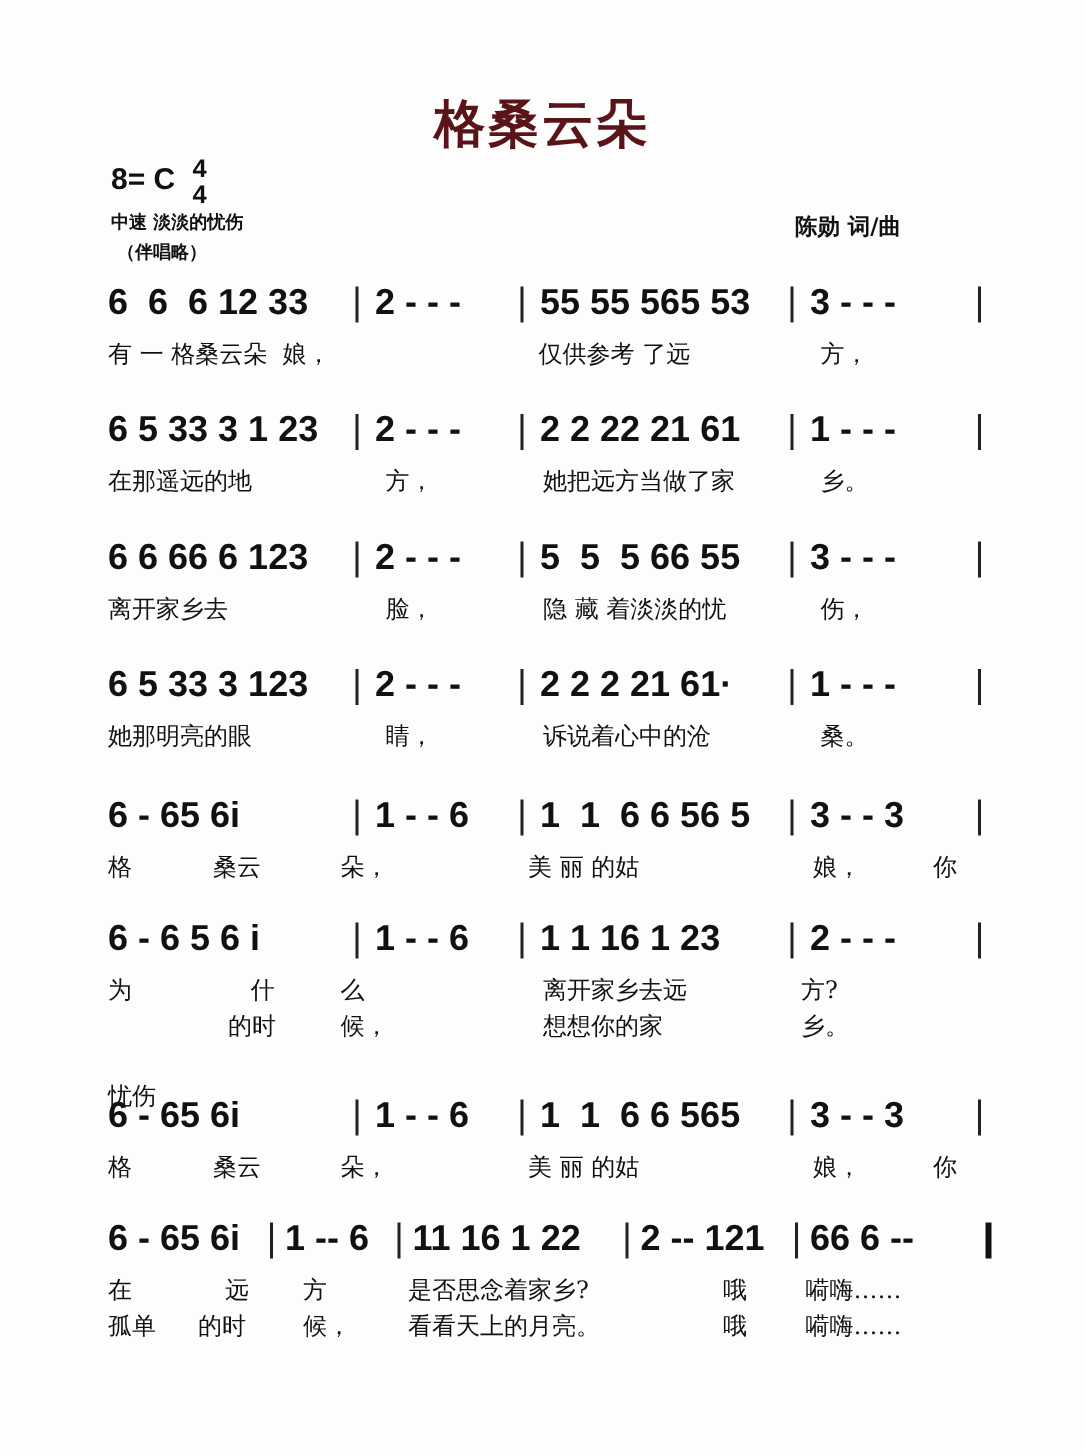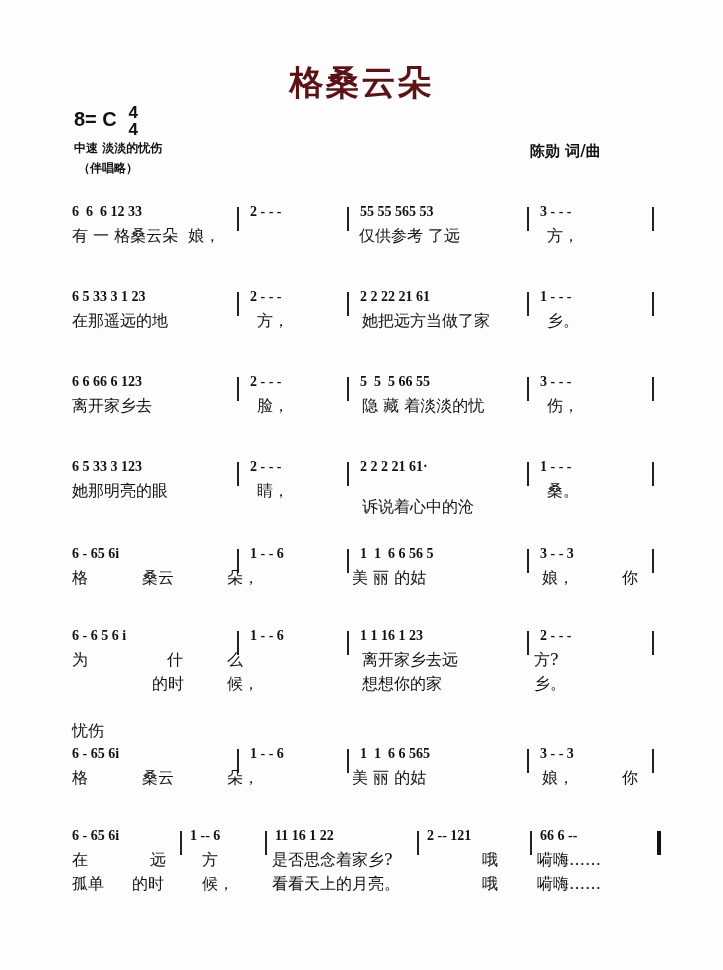--- a/index.html
+++ b/index.html
@@ -8,22 +8,22 @@
   .sheet { position:absolute; left:0; top:0; width:723px; height:970px; background:#fdfdfd; }
   .title { position:absolute; left:0; width:723px; top:60px; text-align:center;
            font-size:34px; font-weight:bold; color:#5a1418; letter-spacing:2px; }
   .singer { position:absolute; left:0; width:723px; top:114px; text-align:center; font-size:17px; font-weight:bold; }
   .key { position:absolute; left:74px; top:104px; font-size:20px; font-family:"Liberation Sans", sans-serif; font-weight:bold; }
   .key .frac { display:inline-block; vertical-align:middle; text-align:center; line-height:17px; font-size:17px; margin-left:6px; }
   .tempo { position:absolute; left:74px; top:140px; font-size:12px; font-weight:bold; }
   .accomp { position:absolute; left:78px; top:160px; font-size:12px; font-weight:bold; }
   .author { position:absolute; left:530px; top:142px; font-size:15px; font-weight:bold; }
   .row { position:absolute; left:72px; width:590px; }
-  .notes { position:absolute; left:0; top:16px; height:30px; width:590px;
-           font-family:Liberation Serif, serif; font-weight:bold; font-size:14px; white-space:pre; }
+  .notes { position:absolute; left:0; top:0; height:30px; width:590px;
+           font-family:Liberation Sans, sans-serif; font-weight:bold; font-size:24px; white-space:pre; }
   .notes span.seg { position:absolute; top:0; }
   .bar { position:absolute; top:3px; width:2px; height:24px; background:#222; }
   .ul { position:absolute; height:2px; background:#222; }
   .lyric { position:absolute; left:0; font-family:"DejaVu Serif", serif; font-size:16px; white-space:pre; }
   .lyric span { position:absolute; top:0; }
   .footer { position:absolute; left:0; width:723px; top:906px; text-align:center; font-size:12px; font-weight:bold; }
   .repeat-end { position:absolute; top:3px; width:4px; height:24px; background:#111; }
 </style>
 </head>
 <body>
@@ -49,21 +49,21 @@
       <div class="row" style="top: 273px;">
         <div class="notes"><span class="seg" style="left: 0px;">6 5 33 3 1 23</span><span class="seg" style="left: 178px;">2 - - -</span><span class="seg" style="left: 288px;">2 2 22 21 61</span><span class="seg" style="left: 468px;">1 - - -</span><div class="bar" style="left: 165px;"></div><div class="bar" style="left: 275px;"></div><div class="bar" style="left: 455px;"></div><div class="bar" style="left: 580px;"></div><div class="ul" style="left: 0px; top: 27px; width: 150px; opacity: 0;"></div></div>
         <div class="lyric" style="top: 38px;"><span style="left: 0px;">在那遥远的地</span><span style="left: 185px;">方，</span><span style="left: 290px;">她把远方当做了家</span><span style="left: 475px;">乡。</span></div>
       </div>
       <div class="row" style="top: 358px;">
         <div class="notes"><span class="seg" style="left: 0px;">6 6 66 6 123</span><span class="seg" style="left: 178px;">2 - - -</span><span class="seg" style="left: 288px;">5  5  5 66 55</span><span class="seg" style="left: 468px;">3 - - -</span><div class="bar" style="left: 165px;"></div><div class="bar" style="left: 275px;"></div><div class="bar" style="left: 455px;"></div><div class="bar" style="left: 580px;"></div><div class="ul" style="left: 0px; top: 27px; width: 150px; opacity: 0;"></div></div>
         <div class="lyric" style="top: 38px;"><span style="left: 0px;">离开家乡去</span><span style="left: 185px;">脸，</span><span style="left: 290px;">隐 藏 着淡淡的忧</span><span style="left: 475px;">伤，</span></div>
       </div>
       <div class="row" style="top: 443px;">
         <div class="notes"><span class="seg" style="left: 0px;">6 5 33 3 123</span><span class="seg" style="left: 178px;">2 - - -</span><span class="seg" style="left: 288px;">2 2 2 21 61·</span><span class="seg" style="left: 468px;">1 - - -</span><div class="bar" style="left: 165px;"></div><div class="bar" style="left: 275px;"></div><div class="bar" style="left: 455px;"></div><div class="bar" style="left: 580px;"></div><div class="ul" style="left: 0px; top: 27px; width: 150px; opacity: 0;"></div></div>
-        <div class="lyric" style="top: 38px;"><span style="left: 0px;">她那明亮的眼</span><span style="left: 185px;">睛，</span><span style="left: 290px; margin-top: 16px;">诉说着心中的沧</span><span style="left: 475px;">桑。</span></div>
+        <div class="lyric" style="top: 38px;"><span style="left: 0px;">她那明亮的眼</span><span style="left: 185px;">睛，</span><span style="left: 290px;">诉说着心中的沧</span><span style="left: 475px;">桑。</span></div>
       </div>
       <div class="row" style="top: 530px;">
         <div class="notes"><span class="seg" style="left: 0px;">6 - 65 6i</span><span class="seg" style="left: 178px;">1 - - 6</span><span class="seg" style="left: 288px;">1  1  6 6 56 5</span><span class="seg" style="left: 468px;">3 - - 3</span><div class="bar" style="left: 165px;"></div><div class="bar" style="left: 275px;"></div><div class="bar" style="left: 455px;"></div><div class="bar" style="left: 580px;"></div><div class="ul" style="left: 0px; top: 27px; width: 150px; opacity: 0;"></div></div>
         <div class="lyric" style="top: 38px;"><span style="left: 0px;">格</span><span style="left: 70px;">桑云</span><span style="left: 155px;">朵，</span><span style="left: 280px;">美 丽 的姑</span><span style="left: 470px;">娘，</span><span style="left: 550px;">你</span></div>
       </div>
       <div class="row" style="top: 612px;">
         <div class="notes"><span class="seg" style="left: 0px;">6 - 6 5 6 i</span><span class="seg" style="left: 178px;">1 - - 6</span><span class="seg" style="left: 288px;">1 1 16 1 23</span><span class="seg" style="left: 468px;">2 - - -</span><div class="bar" style="left: 165px;"></div><div class="bar" style="left: 275px;"></div><div class="bar" style="left: 455px;"></div><div class="bar" style="left: 580px;"></div><div class="ul" style="left: 0px; top: 27px; width: 150px; opacity: 0;"></div></div>
         <div class="lyric" style="top: 38px;"><span style="left: 0px;">为</span><span style="left: 95px;">什</span><span style="left: 155px;">么</span><span style="left: 290px;">离开家乡去远</span><span style="left: 462px;">方?</span></div>
         <div class="lyric" style="top: 62px;"><span style="left: 0px; margin-top: 47px;">忧伤</span><span style="left: 80px;">的时</span><span style="left: 155px;">候，</span><span style="left: 290px;">想想你的家</span><span style="left: 462px;">乡。</span></div>
       </div>

